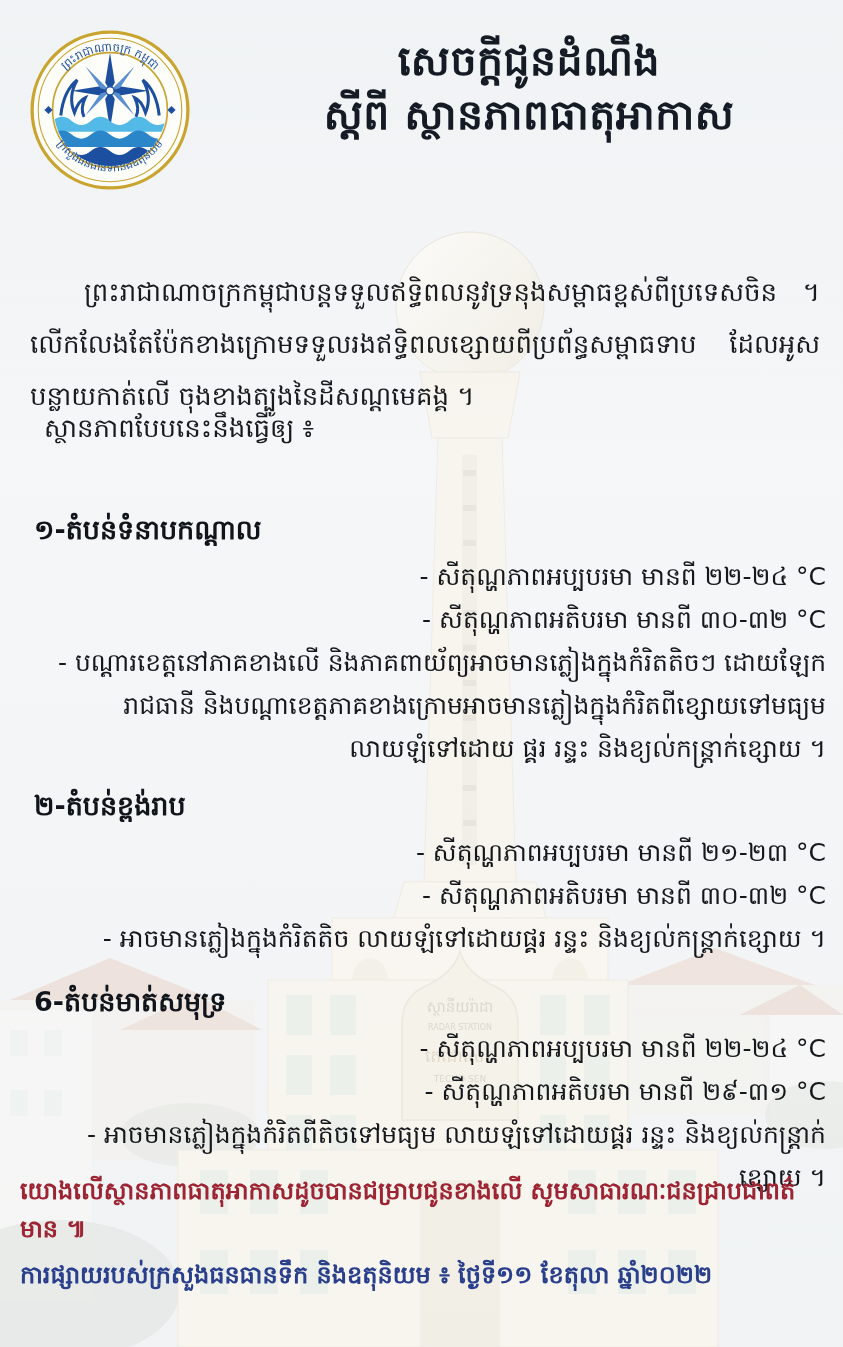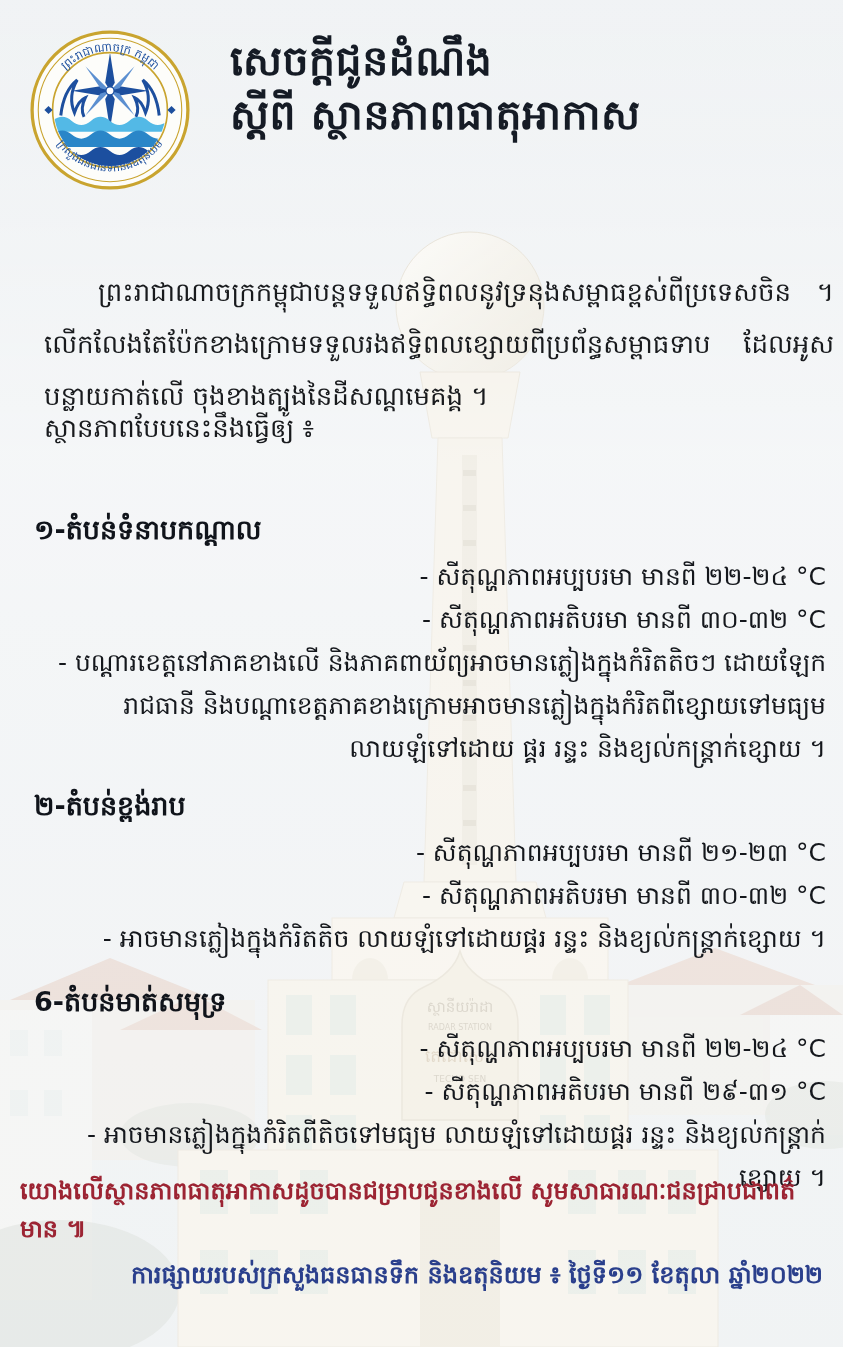--- a/index.html
+++ b/index.html
@@ -6,44 +6,44 @@
   .page {
     position:relative; width:843px; height:1347px; overflow:hidden;
     background:linear-gradient(180deg,#eef1f3 0%, #e7ebee 45%, #e2e7e9 100%);
     font-family:"DejaVu Sans", sans-serif;
     -webkit-font-smoothing:antialiased;
   }
   svg { display:block; }
   .bg { position:absolute; left:0; top:0; }
   .logo { position:absolute; left:26px; top:28px; width:168px; height:164px; }
 
-  .header-text { position:absolute; left:230px; top:34px; width:598px; text-align:left; }
+  .header-text { position:absolute; left:230px; top:34px; width:598px; text-align:center; }
   .title-line { font-size:41px; font-weight:bold; color:#151b25; line-height:1.32; letter-spacing:0.5px; }
   .subtitle { margin-top:10px; font-size:22px; font-weight:bold; color:#2b3441; }
 
   .intro {
-    position:absolute; left:44px; top:240px; width:790px;
+    position:absolute; left:30px; top:240px; width:790px;
     font-size:26px; line-height:2.0; color:#181a1d; text-align:justify; text-indent:54px;
   }
   .lead-in { position:absolute; left:44px; top:412px; font-size:26px; color:#181a1d; }
 
   .section { position:absolute; left:34px; width:792px; color:#14171c;margin-top:20px; }
   .section-1 { top:488px; }
   .section-2 { top:764px; }
   .section-3 { top:960px; }
   .section-heading { font-size:27px; font-weight:bold; color:#10141b; line-height:1.6; margin-bottom:4px; }
   .bullets { padding-left:16px; }
   .bullet { font-size:25px; line-height:1.72; text-indent:-14px; padding-left:14px; text-align:right; }
 
   .notice {
     position:absolute; left:20px; top:1172px; width:803px; text-align:left;
     font-size:24px; font-weight:bold; color:#9c2433; line-height:1.6;
   }
   .footer-line {
-    position:absolute; left:20px; top:1256px; width:803px; text-align:right;
+    position:absolute; left:20px; top:1256px; width:803px; text-align:left;
     font-size:24px; font-weight:bold; color:#2a3f8c; line-height:1.6;
   }
 </style>
 </head>
 <body>
 
 <div class="page">
 
   <svg class="bg" width="843" height="1347" viewBox="0 0 843 1347" aria-hidden="true">
     <defs>

